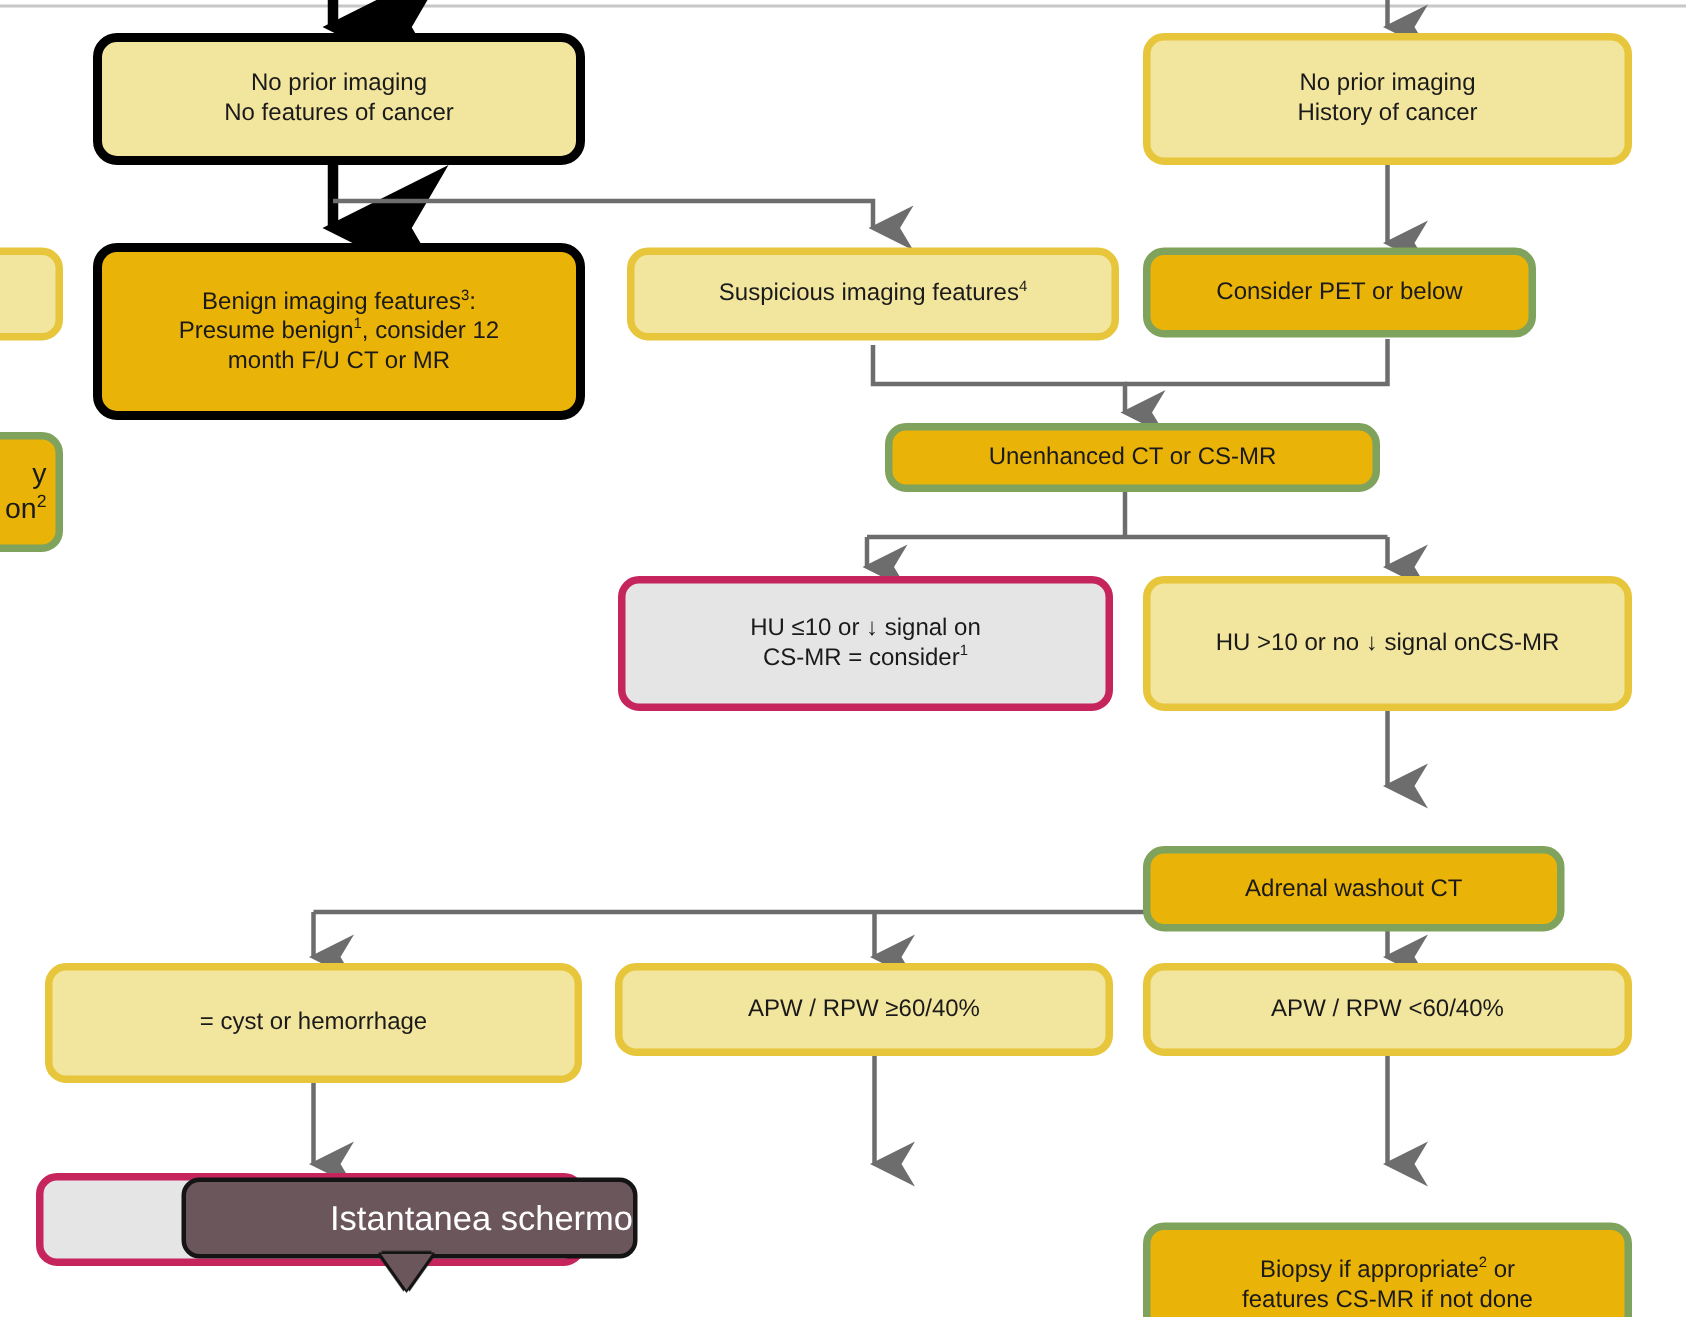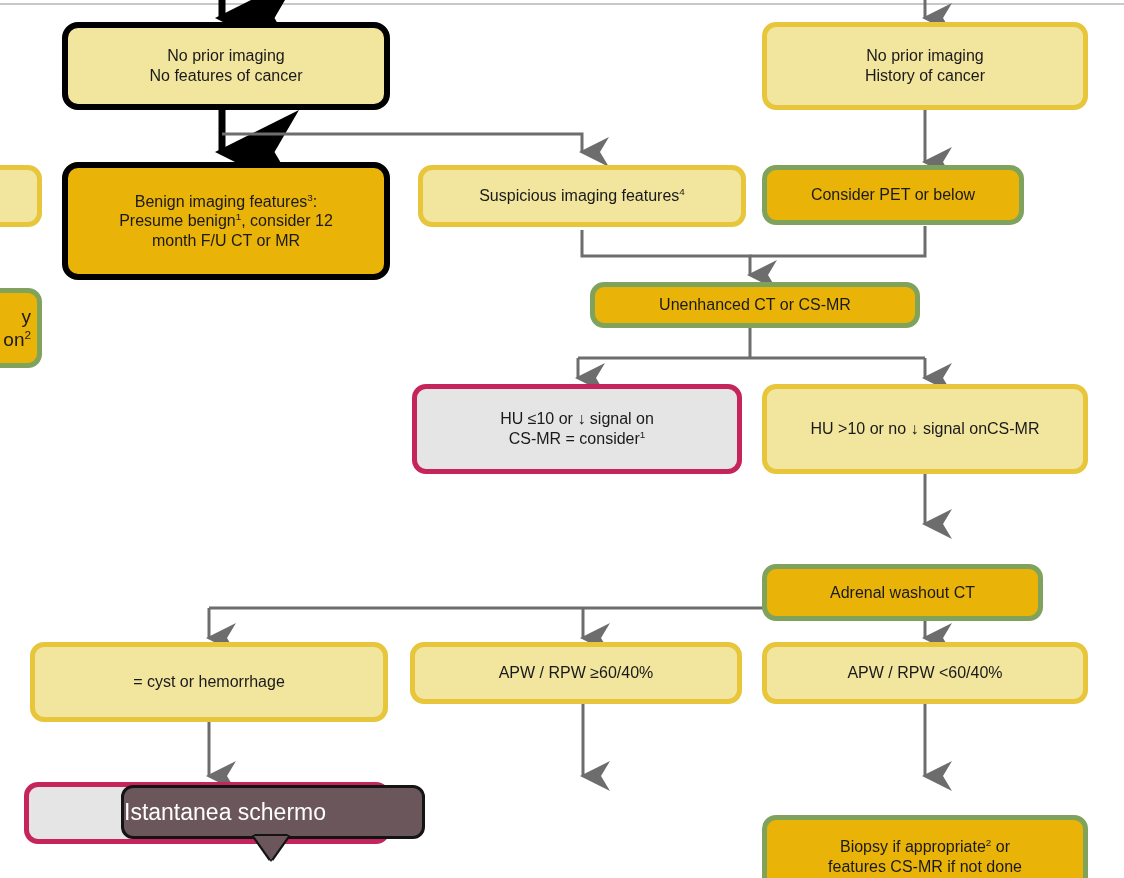--- a/index.html
+++ b/index.html
@@ -36,21 +36,21 @@
 
   
   #tooltip{
     position:absolute;
     box-sizing:border-box;
     background:#6b565c;
     border:3px solid #141414;
     border-radius:12px;
     color:#ffffff;
     font-size:23px;
-    display:flex;align-items:center;justify-content:flex-start;
+    display:flex;align-items:center;justify-content:flex-end;
     z-index:50;
     font-family:"Liberation Sans", sans-serif;
   }
   #tooltip-tail{
     position:absolute;
     width:0;height:0;
     border-left:17px solid transparent;
     border-right:17px solid transparent;
     border-top:24px solid #6b565c;
     z-index:51;

